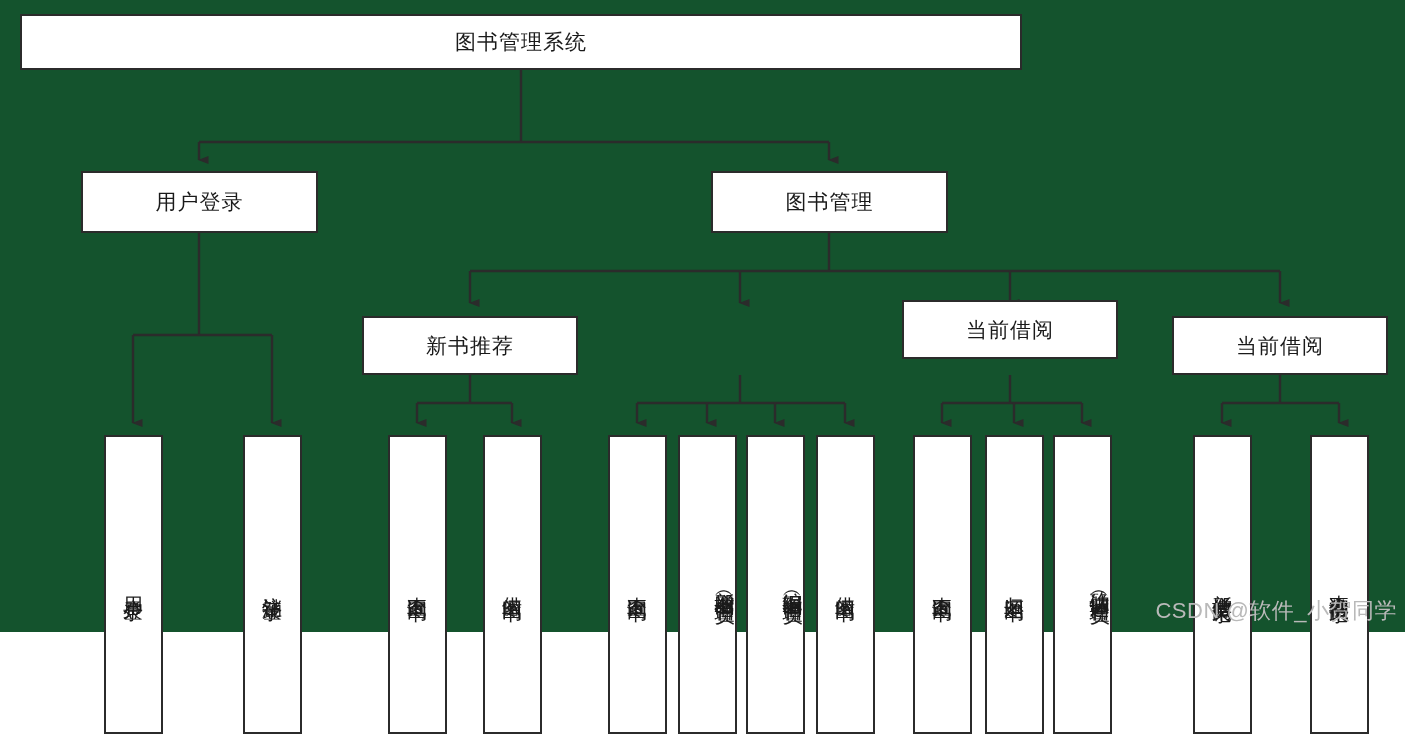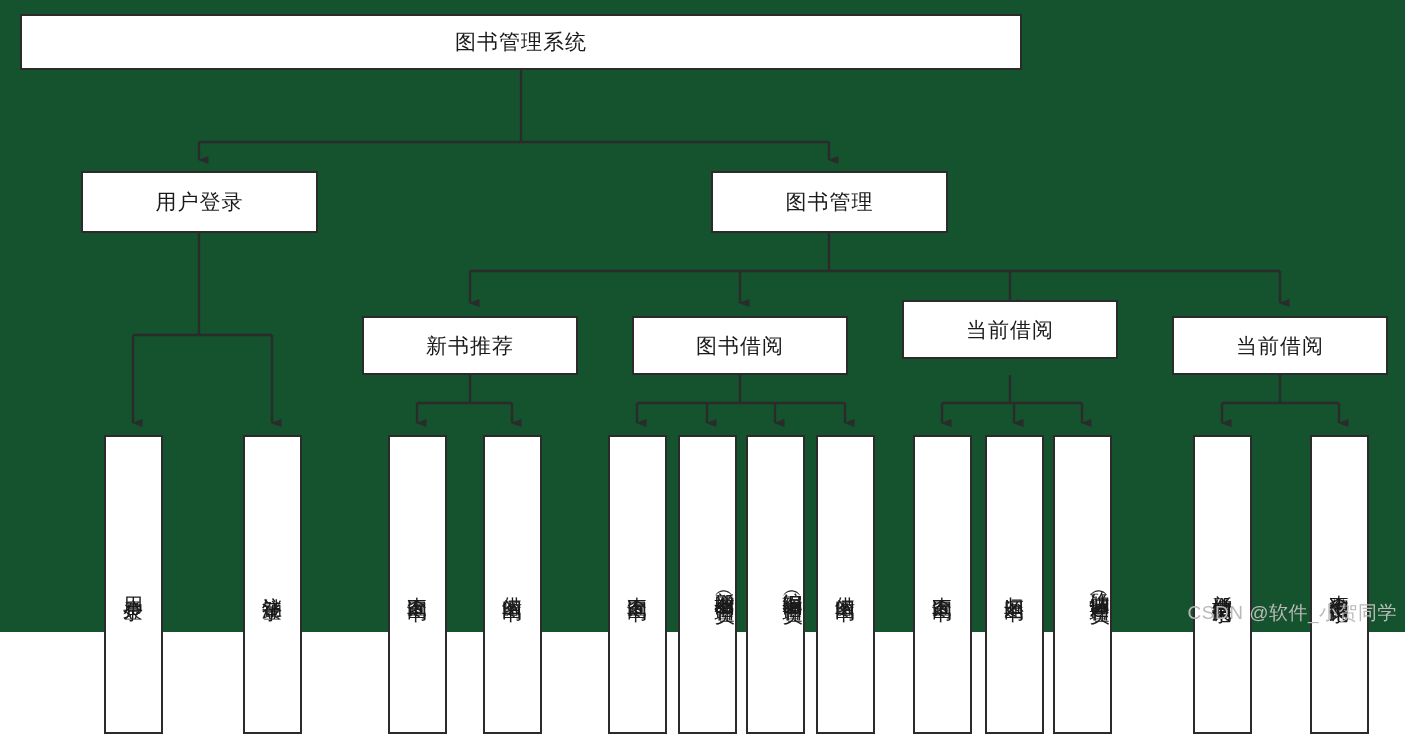--- a/index.html
+++ b/index.html
@@ -54,21 +54,21 @@
     align-items: flex-start;
   }
   .node-label {
     display: block;
     white-space: nowrap;
   }
   .watermark {
     position: absolute;
     right: 8px;
     bottom: 6px;
-    font-size: 19px;
+    font-size: 22px;
     color: #b9b9b9;
     z-index: 5;
     white-space: nowrap;
     letter-spacing: 0.5px;
   }
 </style>
 </head>
 <body>
 
 <div id="diagram-root">
@@ -130,23 +130,20 @@
   <div class="node horiz" style="left: 81px; top: 171px; width: 237px; height: 62px;">
     <span class="node-label">用户登录</span>
   </div>
   <div class="node horiz" style="left: 711px; top: 171px; width: 237px; height: 62px; justify-content: center;">
     <span class="node-label">图书管理</span>
   </div>
 
   <div class="node horiz" style="left: 362px; top: 316px; width: 216px; height: 59px;">
     <span class="node-label">新书推荐</span>
   </div>
-  <div class="node horiz" style="left: 632px; top: 316px; width: 216px; height: 59px;">
-    <span class="node-label">图书借阅</span>
-  </div>
   <div class="node horiz" style="left: 902px; top: 300px; width: 216px; height: 59px;">
     <span class="node-label">当前借阅</span>
   </div>
   <div class="node horiz" style="left: 1172px; top: 316px; width: 216px; height: 59px;">
     <span class="node-label">当前借阅</span>
   </div>
 
   <div class="node vert" style="left: 104px; top: 435px; width: 59px; height: 299px;">
     <span class="node-label">用户登录</span>
   </div>

